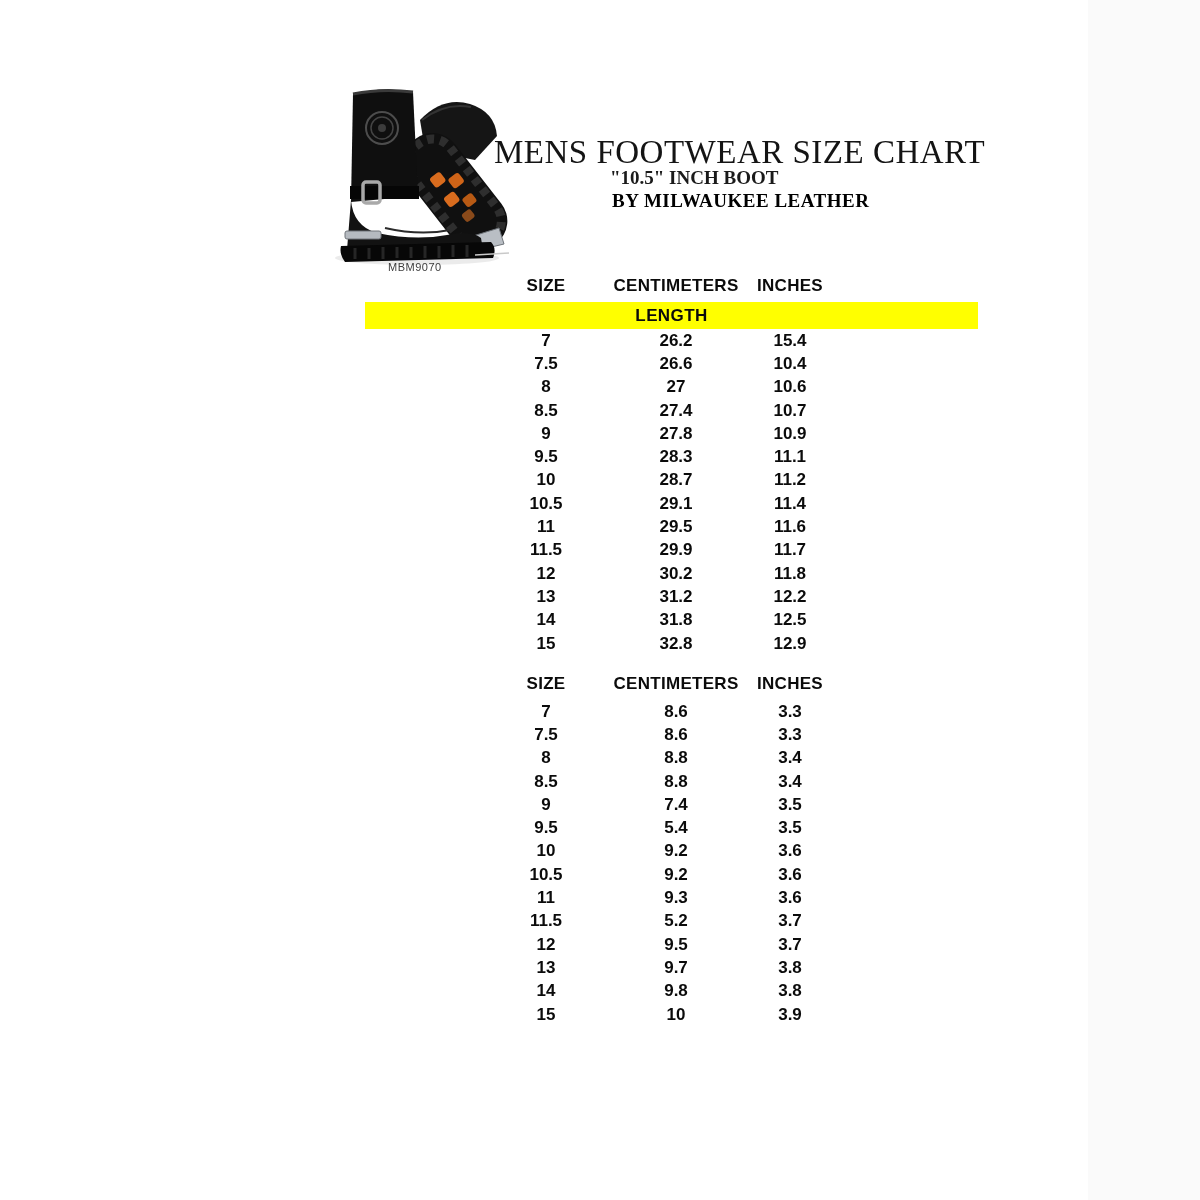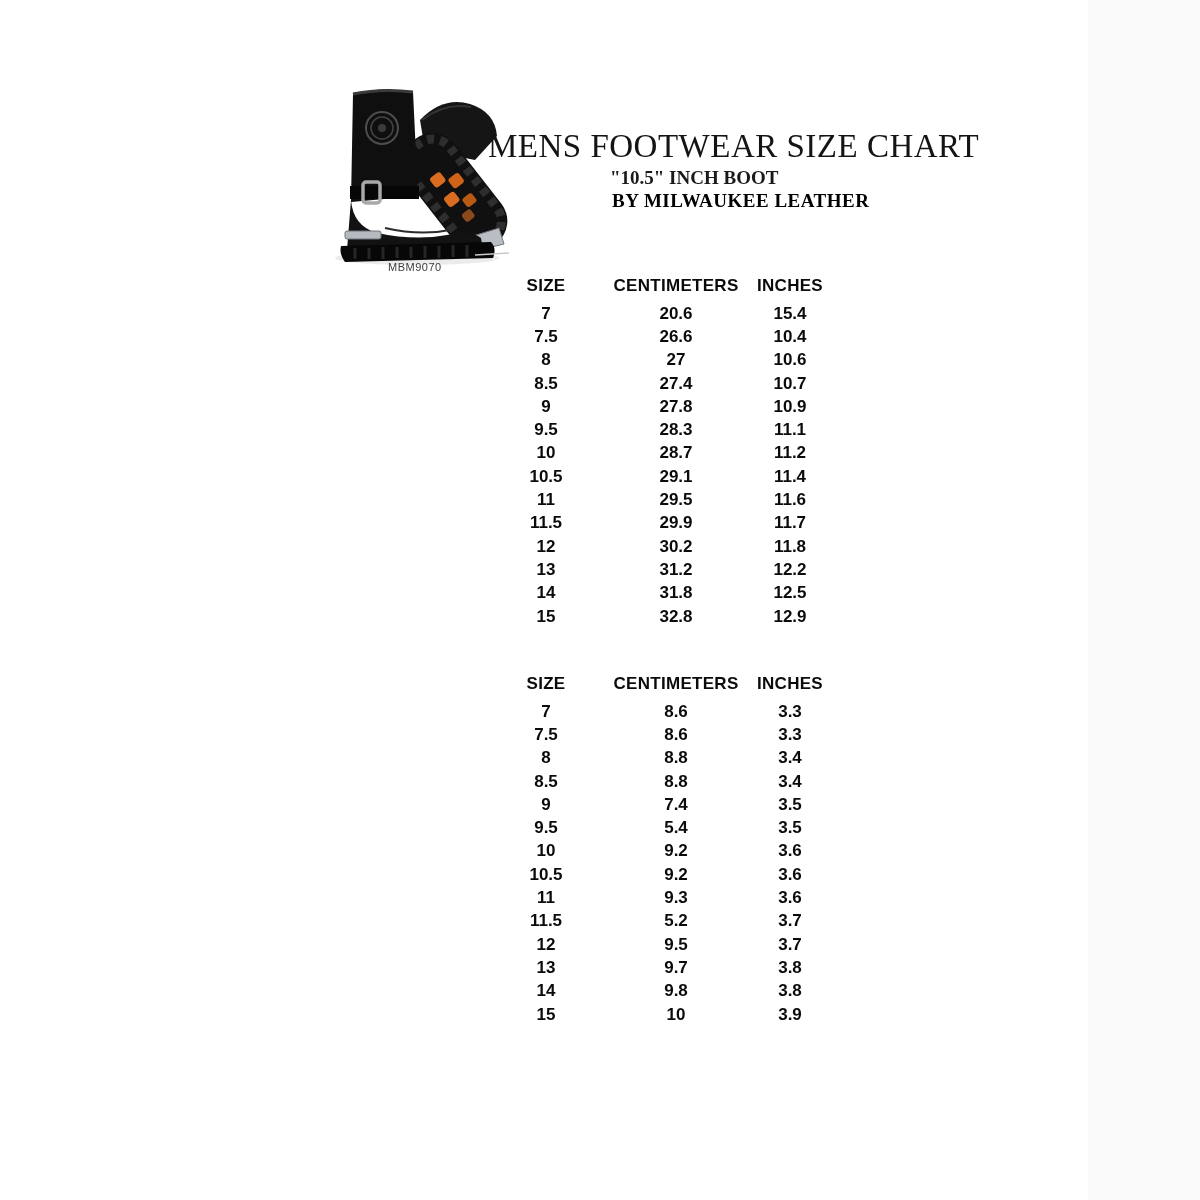--- a/index.html
+++ b/index.html
@@ -85,35 +85,36 @@
           <line x1="100" y1="168" x2="100" y2="180"></line>
         <line x1="114" y1="168" x2="114" y2="180"></line>
           <line x1="128" y1="167" x2="128" y2="179"></line>
         <line x1="142" y1="167" x2="142" y2="179"></line>
       </g>
       <line x1="150" y1="177" x2="184" y2="175" stroke="#c9c9c9" stroke-width="1.5"></line>
     </svg>
   </figure>
   <div class="caption">MBM9070</div>
 
-  <h1 class="title" style="margin:10px">MENS FOOTWEAR SIZE CHART</h1>
+  <h1 class="title" style="margin:16px">MENS FOOTWEAR SIZE CHART</h1>
   <div class="sub1">"10.5" INCH BOOT</div>
   <div class="sub2">BY MILWAUKEE LEATHER</div>
 
   <section class="size-table t1">
     <div class="thead">
       <span class="c1">SIZE</span>
       <span class="c2">CENTIMETERS</span>
       <span class="c3">INCHES</span>
     </div>
+    <div class="banner">LENGTH</div>
     <div>
 
     <div class="row">
         <span class="c1">7</span>
-        <span class="c2">20.6</span>
+        <span class="c2">26.2</span>
         <span class="c3">15.4</span>
       </div>
         <div class="row">
         <span class="c1">7.5</span>
         <span class="c2">26.6</span>
         <span class="c3">10.4</span>
       </div>
         <div class="row">
         <span class="c1">8</span>
         <span class="c2">27</span>

